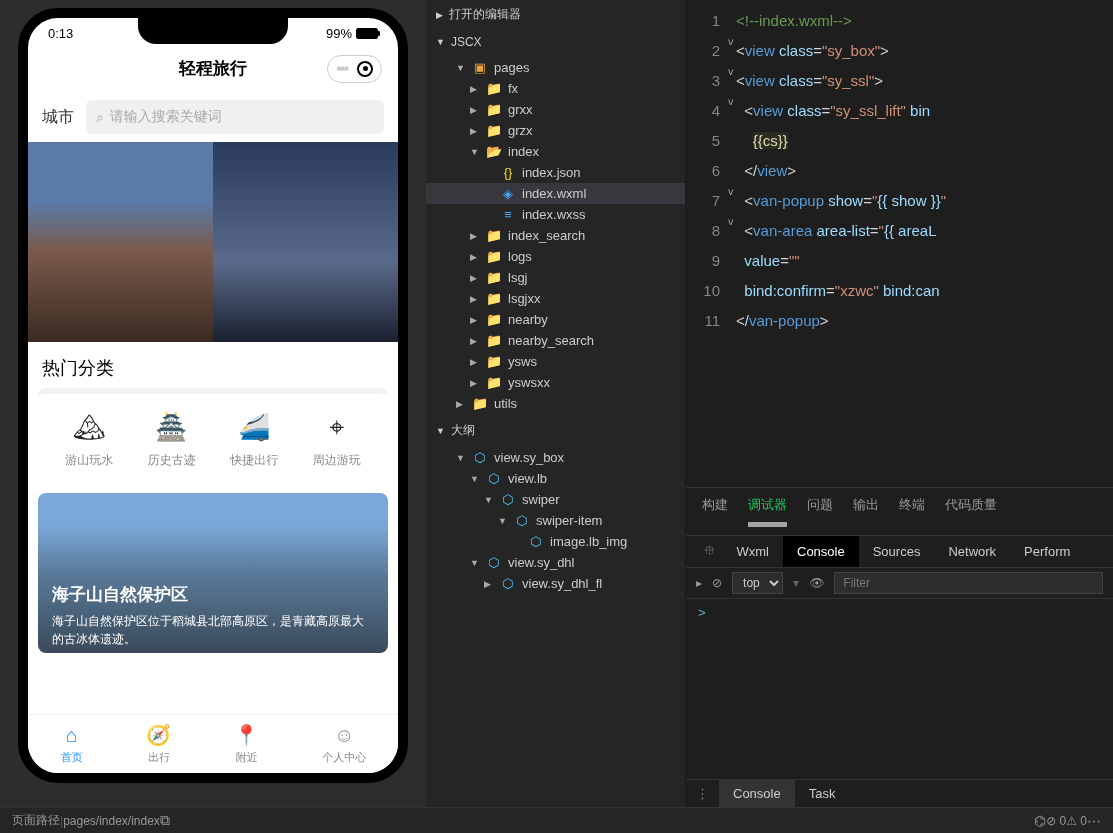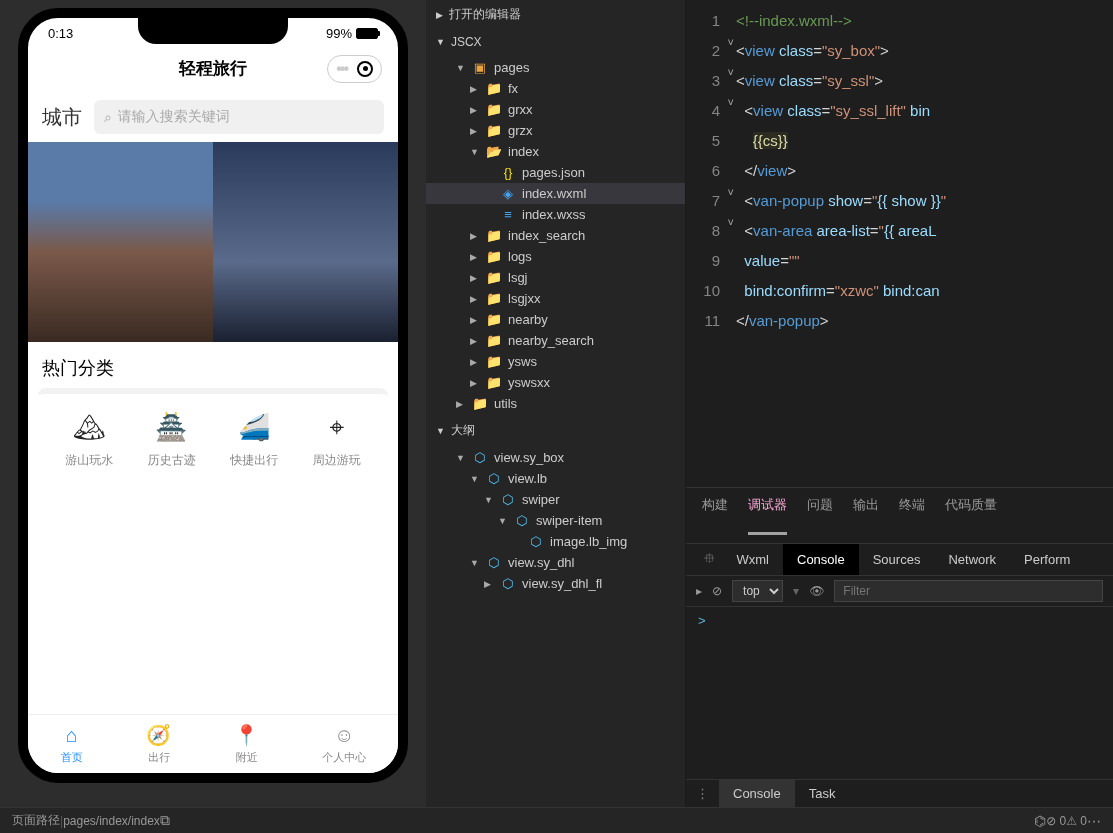--- a/index.html
+++ b/index.html
@@ -14,21 +14,21 @@
 .batt{width:22px;height:11px;border:1px solid #000;border-radius:2px;position:relative}
 .batt::after{content:"";position:absolute;right:-3px;top:2px;width:2px;height:5px;background:#000;border-radius:0 1px 1px 0}
 .batt i{display:block;width:100%;height:100%;background:#000}
 .titlebar{display:flex;justify-content:center;align-items:center;padding:12px 16px;position:relative}
 .titlebar .title{font-size:17px;color:#000;font-weight:700}
 .titlebar .caps{position:absolute;right:16px;display:flex;align-items:center;border:1px solid #ccc;border-radius:16px;padding:4px 8px;gap:10px}
 .caps .dots{letter-spacing:-2px;font-weight:bold}
 .caps .target{width:16px;height:16px;border:2px solid #000;border-radius:50%;display:flex;align-items:center;justify-content:center}
 .caps .target::after{content:"";width:5px;height:5px;background:#000;border-radius:50%}
 .searchrow{display:flex;align-items:center;padding:8px 14px;gap:12px}
-.searchrow .city{font-size:20px;color:#333}
+.searchrow .city{font-size:16px;color:#333}
 .searchbox{flex:1;background:#f0f0f0;border-radius:6px;padding:8px 10px;display:flex;align-items:center;gap:6px;color:#aaa;font-size:14px}
 .banner{height:200px;display:flex;background:#888}
 .banner .img1{flex:1;background:linear-gradient(#5a7aa8 30%,#7a594a 55%,#3a2a22)}
 .banner .img2{flex:1;background:linear-gradient(#2a3a5a,#5a6a8a 60%,#1a2030)}
 .section{padding:14px 14px 8px;font-size:18px;color:#000;font-weight:500;background:#fff}
 .catgrid{display:flex;justify-content:space-around;padding:16px 10px;background:#fff;border-top:6px solid #f2f2f2;margin:0 10px;border-radius:8px}
 .cat{display:flex;flex-direction:column;align-items:center;gap:8px;color:#888;font-size:12px}
 .cat .ic{width:34px;height:34px;display:flex;align-items:center;justify-content:center;color:#222;font-size:26px}
 .reco{margin:8px 10px 0;background:linear-gradient(#7aa8d8 20%,#5a7a9a 50%,#3a4a5a);border-radius:8px;padding:90px 14px 14px;color:#fff;position:relative;height:160px}
 .reco h3{font-size:17px;margin-bottom:6px}
@@ -54,21 +54,21 @@
 .code{flex:1;display:flex;font-family:Consolas,monospace;font-size:15px;overflow:hidden}
 .gutter{width:50px;text-align:right;padding:6px 16px 6px 6px;color:#858585;user-select:none;position:relative}
 .gutter .ln{height:30px;line-height:30px}
 .fold{position:absolute;right:2px;color:#aaa;font-size:11px}
 .codetext{flex:1;padding:6px 0;white-space:pre;color:#d4d4d4}
 .codetext .line{height:30px;line-height:30px}
 .c-comment{color:#6a9955}.c-tag{color:#569cd6}.c-attr{color:#9cdcfe}.c-str{color:#ce9178}.c-brace{color:#d4d4d4}.c-bind{color:#dcdcaa;background:rgba(100,100,50,.2)}
 
 .devtools{height:320px;border-top:1px solid #333;display:flex;flex-direction:column;background:#1e1e1e}
 .dt-tabs1{display:flex;gap:20px;padding:8px 16px;font-size:13px;color:#999;border-bottom:1px solid #333}
-.dt-tabs1 .t.active{color:#f9a8d4;border-bottom:3px solid #a3a3a3;padding-bottom:18px}
+.dt-tabs1 .t.active{color:#22c55e;border-bottom:5px solid #a3a3a3;padding-bottom:8px}
 .dt-tabs2{display:flex;gap:0;padding:0 10px;font-size:13px;color:#ccc;border-bottom:1px solid #333;align-items:center}
 .dt-tabs2 .t{padding:8px 14px}
 .dt-tabs2 .t.active{background:#000;color:#fff}
 .dt-tabs2 .ico{padding:0 8px;font-size:14px;color:#888}
 .dt-toolbar{display:flex;align-items:center;padding:4px 10px;gap:10px;border-bottom:1px solid #333;font-size:12px;color:#999}
 .dt-toolbar select{background:#2d2d2d;border:1px solid #444;color:#ccc;padding:2px 6px;font-size:12px}
 .dt-toolbar input{background:#2d2d2d;border:1px solid #444;color:#ccc;padding:3px 8px;font-size:12px;flex:1;min-width:80px}
 .dt-body{flex:1;padding:6px 12px;color:#5db0d7;font-size:13px;font-family:monospace}
 .dt-bottom{display:flex;border-top:1px solid #333;font-size:13px;color:#ccc;align-items:center}
 .dt-bottom .bt{padding:6px 14px}
@@ -126,20 +126,24 @@
           </div>
         <div class="cat">
             <span class="ic">🚄</span>
             <span>快捷出行</span>
           </div>
         <div class="cat">
             <span class="ic">⌖</span>
             <span>周边游玩</span>
           </div>
       </div>
+      <div class="reco">
+        <h3>海子山自然保护区</h3>
+        <p>海子山自然保护区位于稻城县北部高原区，是青藏高原最大的古冰体遗迹。</p>
+      </div>
       <div class="tabbar">
         <div class="tab active">
             <span class="tic">⌂</span>
             <span>首页</span>
           </div>
         <div class="tab">
             <span class="tic">🧭</span>
             <span>出行</span>
           </div>
         <div class="tab">
@@ -185,21 +189,21 @@
           <span>grzx</span>
         </div>
       <div class="node ind2">
           <span class="chev">▼</span>
           <span class="fic" style="color:#aaa">📂</span>
           <span>index</span>
         </div>
       <div class="node ind3">
           <span class="chev"></span>
           <span class="fic fjson">{}</span>
-          <span>pages.json</span>
+          <span>index.json</span>
         </div>
       <div class="node ind3 sel">
           <span class="chev"></span>
           <span class="fic fwxml">◈</span>
           <span>index.wxml</span>
         </div>
       <div class="node ind3">
           <span class="chev"></span>
           <span class="fic fwxss">≡</span>
           <span>index.wxss</span>

